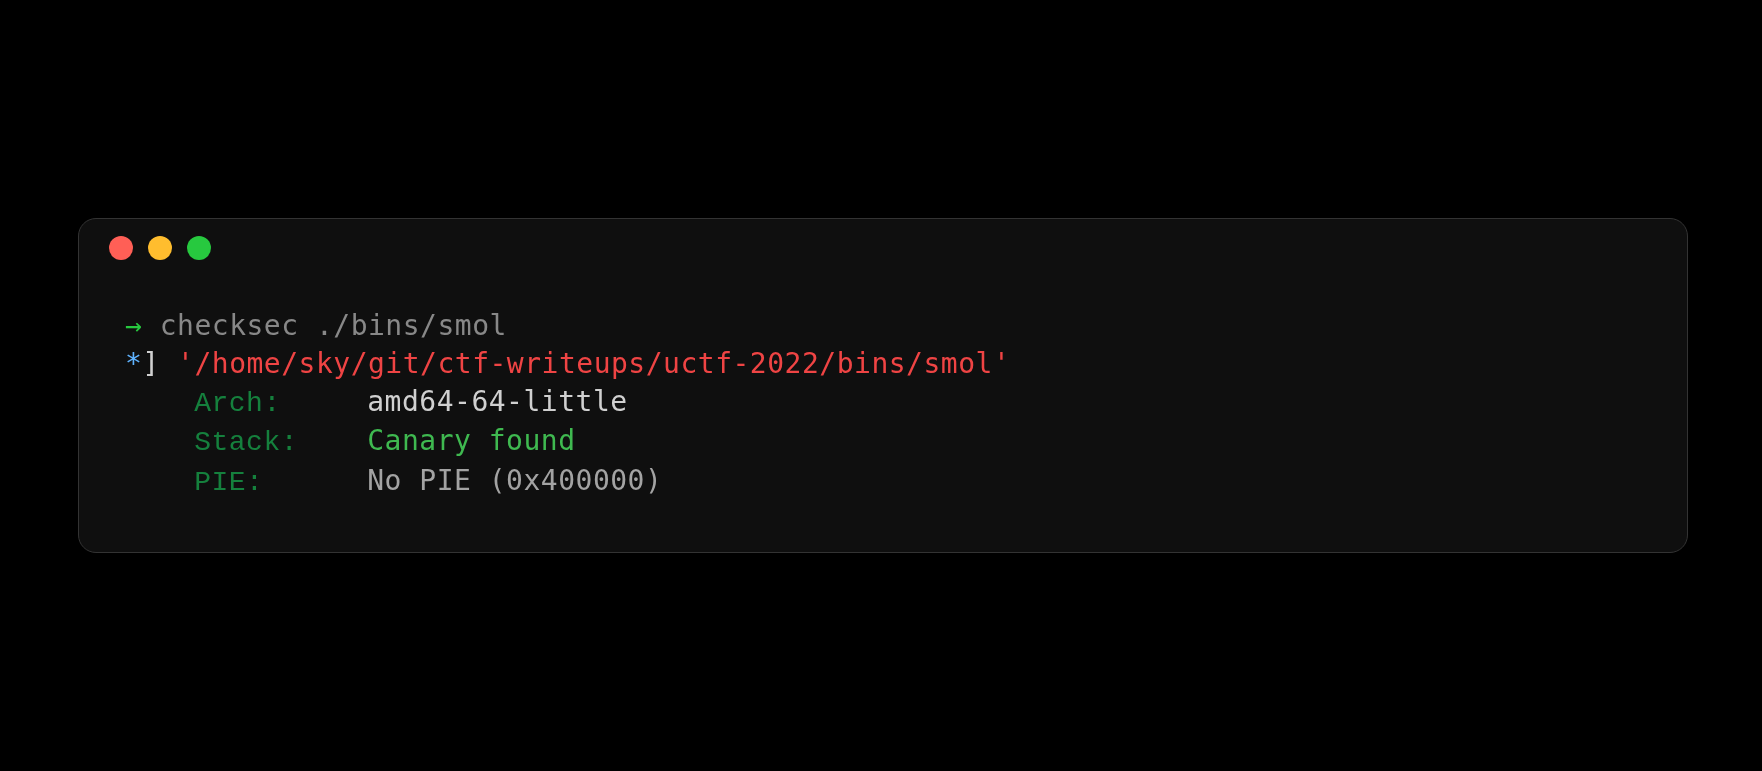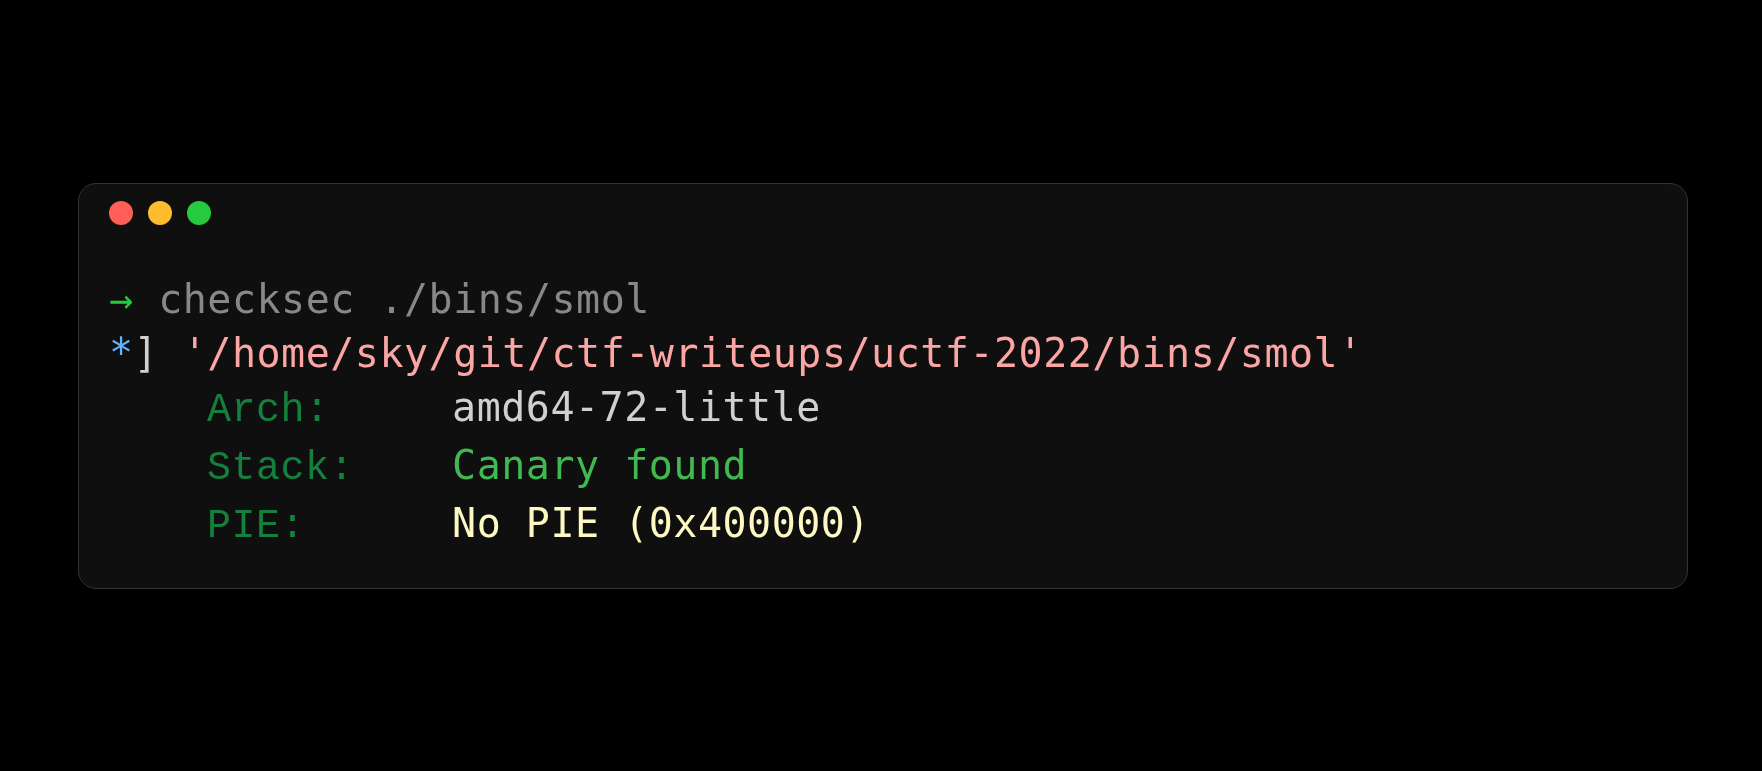--- a/index.html
+++ b/index.html
@@ -34,53 +34,54 @@
     }
     .dot {
       width: 24px;
       height: 24px;
       border-radius: 50%;
     }
     .dot-red { background: #ff5f56; }
     .dot-yellow { background: #ffbd2e; }
     .dot-green { background: #27c93f; }
     .terminal-body {
-      padding: 30px 30px 34px 30px;
-      font-size: 40px;
+      padding: 30px 30px 50px 30px;
+      font-size: 28px;
       line-height: 1.35;
       letter-spacing: 0.5px;
+      margin-left: 16px;
     }
     .prompt-line {
       white-space: pre;
     }
     .arrow { color: #27c93f; }
     .cmd { color: #888888; }
     .star { color: #5fb3ff; }
     .bracket { color: #d0d0d0; }
-    .path { color: #fca5a5; }
+    .path { color: #ef4444; }
     .label { color: #15803d; font-family: Liberation Mono, monospace; }
     .val-default { color: #d0d0d0; }
     .val-yellow { color: #f0c040; }
     .val-green { color: #3fb950; }
-    .val-red { color: #fef9c3; }
+    .val-red { color: #a3a3a3; }
     .field-row {
       white-space: pre;
     }
   </style>
 </head>
 <body>
 
 <div class="terminal-window">
   <div class="titlebar">
     <div class="dot dot-red"></div>
     <div class="dot dot-yellow"></div>
     <div class="dot dot-green"></div>
   </div>
   <div class="terminal-body">
     <div class="prompt-line"><span class="arrow">→</span> <span class="cmd">checksec ./bins/smol</span></div>
     <div class="prompt-line"><span class="star">*</span><span class="bracket">]</span> <span class="path">'/home/sky/git/ctf-writeups/uctf-2022/bins/smol'</span></div>
     <div id="fields">
-        <div class="field-row"><span class="label">    Arch:     </span><span class="val-default">amd64-72-little</span></div>
+        <div class="field-row"><span class="label">    Arch:     </span><span class="val-default">amd64-64-little</span></div>
         <div class="field-row"><span class="label">    Stack:    </span><span class="val-green">Canary found</span></div>
         <div class="field-row"><span class="label">    PIE:      </span><span class="val-red">No PIE (0x400000)</span></div>
       </div>
   </div>
 </div>
 
 </body></html>

